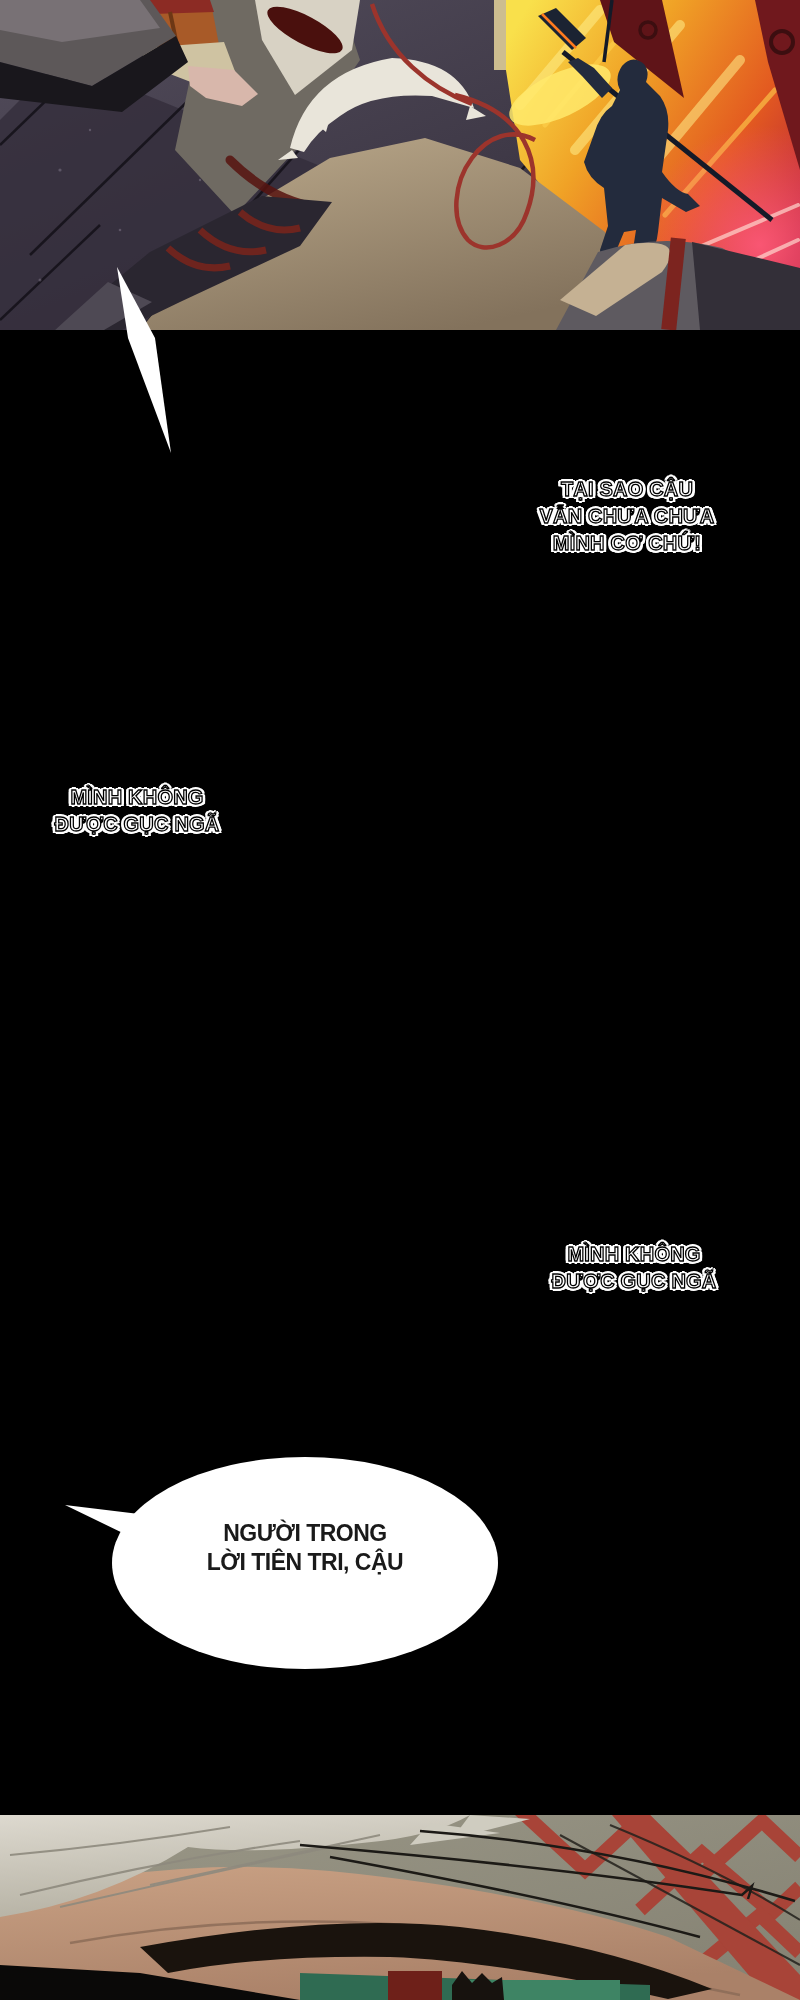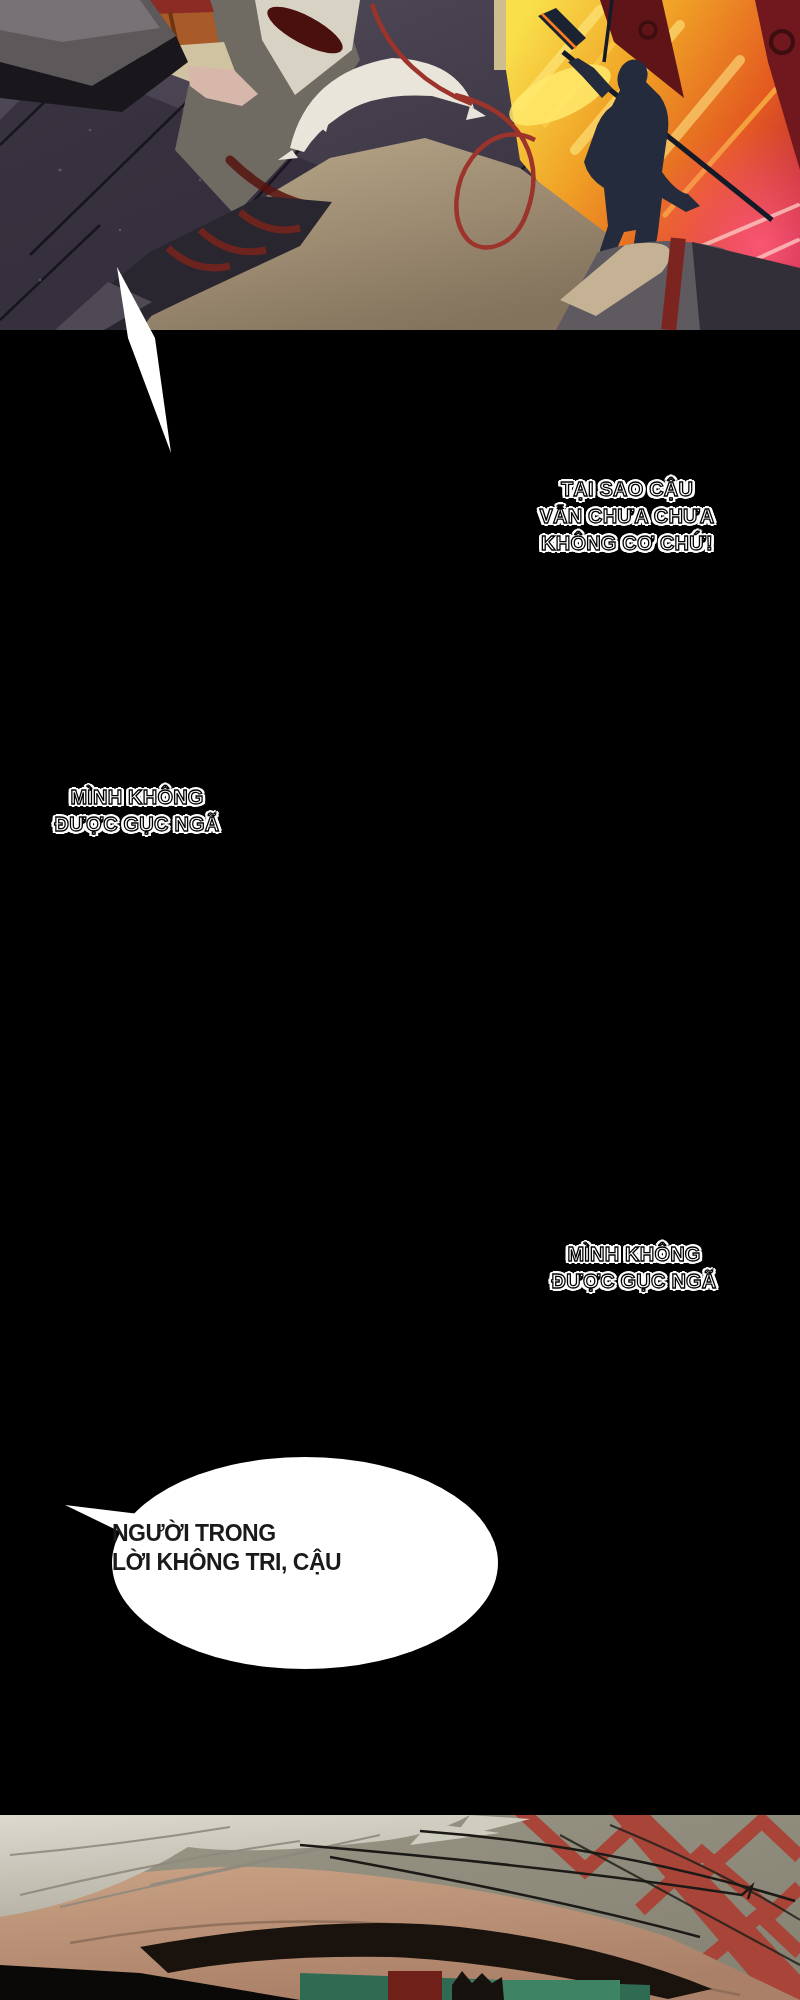--- a/index.html
+++ b/index.html
@@ -18,21 +18,21 @@
       -2.2px -2.2px 0 #fff, 2.2px -2.2px 0 #fff, -2.2px 2.2px 0 #fff, 2.2px 2.2px 0 #fff,
       -3px -1.5px 0 #fff, 3px -1.5px 0 #fff, -3px 1.5px 0 #fff, 3px 1.5px 0 #fff;
   }
   .outlined-text span{display:block;}
   .speech-bubble{
     position:absolute;left:112px;top:1457px;width:386px;height:212px;
     background:#fff;border-radius:50%;
   }
   .bubble-text{
     position:absolute;left:0;top:62px;width:100%;
-    color:#1a1a1a;font-weight:bold;
+    text-align:center;color:#1a1a1a;font-weight:bold;
     font-size:23px;line-height:29px;letter-spacing:-0.5px;
   }
   .bubble-text span{display:block;}
   svg{display:block;}
 </style>
 </head>
 <body>
 
 <div class="page">
 
@@ -153,40 +153,40 @@
     </g>
   </svg>
 
   <svg class="panel" style="top:260px;left:100px" width="90" height="200" viewBox="0 0 90 200">
     <polygon points="17,7 55,78 71,193 28,78" fill="#ffffff"></polygon>
   </svg>
 
   <div class="outlined-text" style="left:517px;top:476px;width:220px;">
     <span>TẠI SAO CẬU</span>
     <span>VẪN CHƯA CHƯA</span>
-    <span>KHÔNG CƠ CHỨ!</span>
+    <span>MÌNH CƠ CHỨ!</span>
   </div>
 
   <div class="outlined-text" style="left:27px;top:784px;width:220px;">
     <span>MÌNH KHÔNG</span>
     <span>ĐƯỢC GỤC NGÃ</span>
   </div>
 
   <div class="outlined-text" style="left:524px;top:1241px;width:220px;">
     <span>MÌNH KHÔNG</span>
     <span>ĐƯỢC GỤC NGÃ</span>
   </div>
 
   <svg class="panel" style="top:1495px;left:40px" width="140" height="70" viewBox="0 0 140 70">
     <polygon points="25,10 132,23 122,57" fill="#ffffff"></polygon>
   </svg>
   <div class="speech-bubble">
     <div class="bubble-text">
       <span>NGƯỜI TRONG</span>
-      <span>LỜI KHÔNG TRI, CẬU</span>
+      <span>LỜI TIÊN TRI, CẬU</span>
     </div>
   </div>
 
   <svg class="panel" style="top:1815px" width="800" height="185" viewBox="0 0 800 185">
     <defs>
       <linearGradient id="skinG" x1="0" y1="0" x2="0.4" y2="1">
         <stop offset="0" stop-color="#c9a184"></stop>
         <stop offset="1" stop-color="#aa8168"></stop>
       </linearGradient>
       <linearGradient id="wallG" x1="0" y1="0" x2="1" y2="1">

